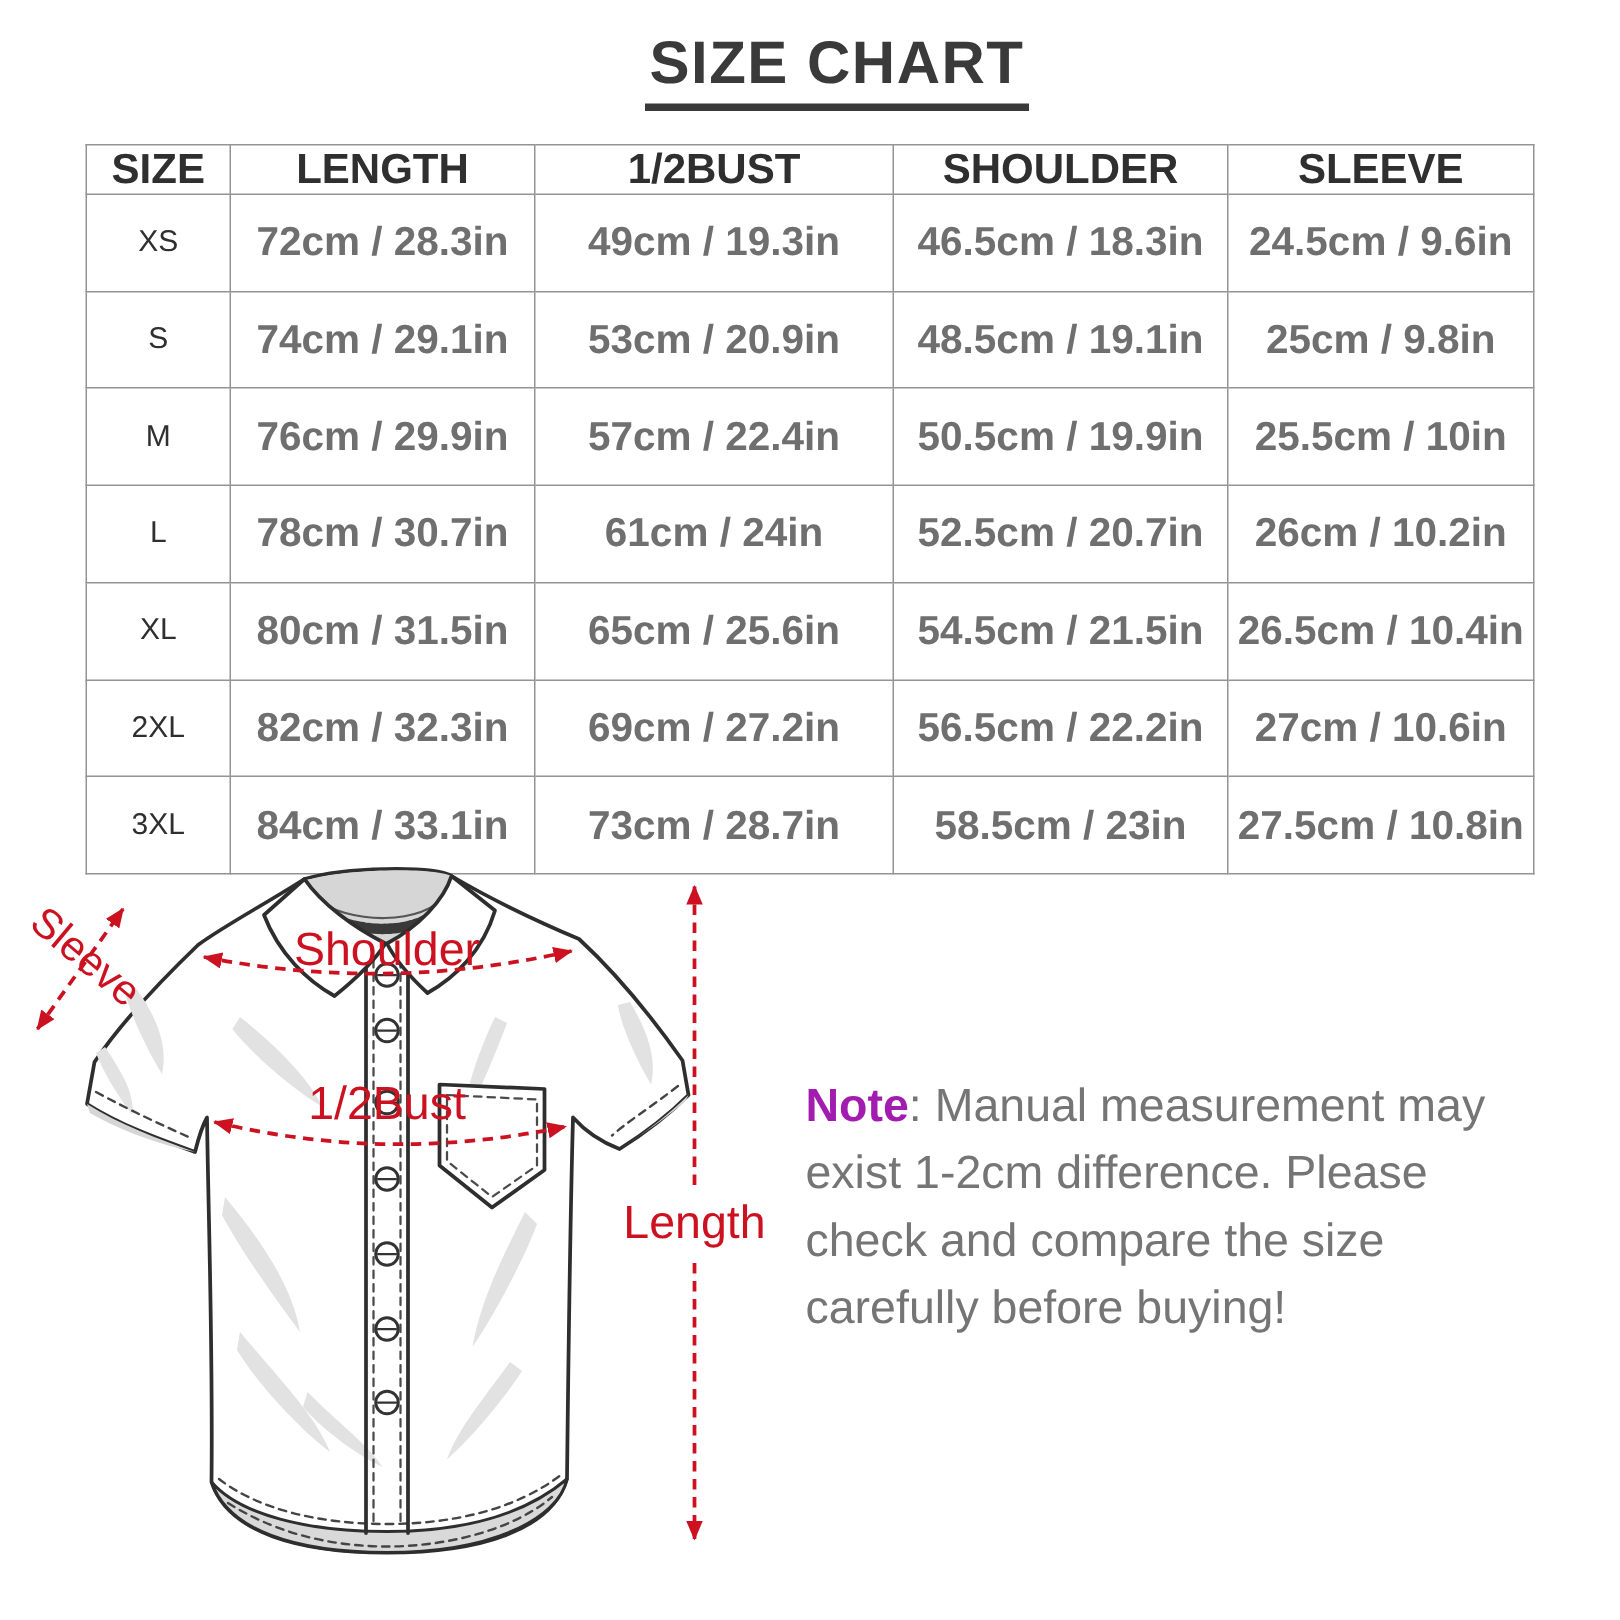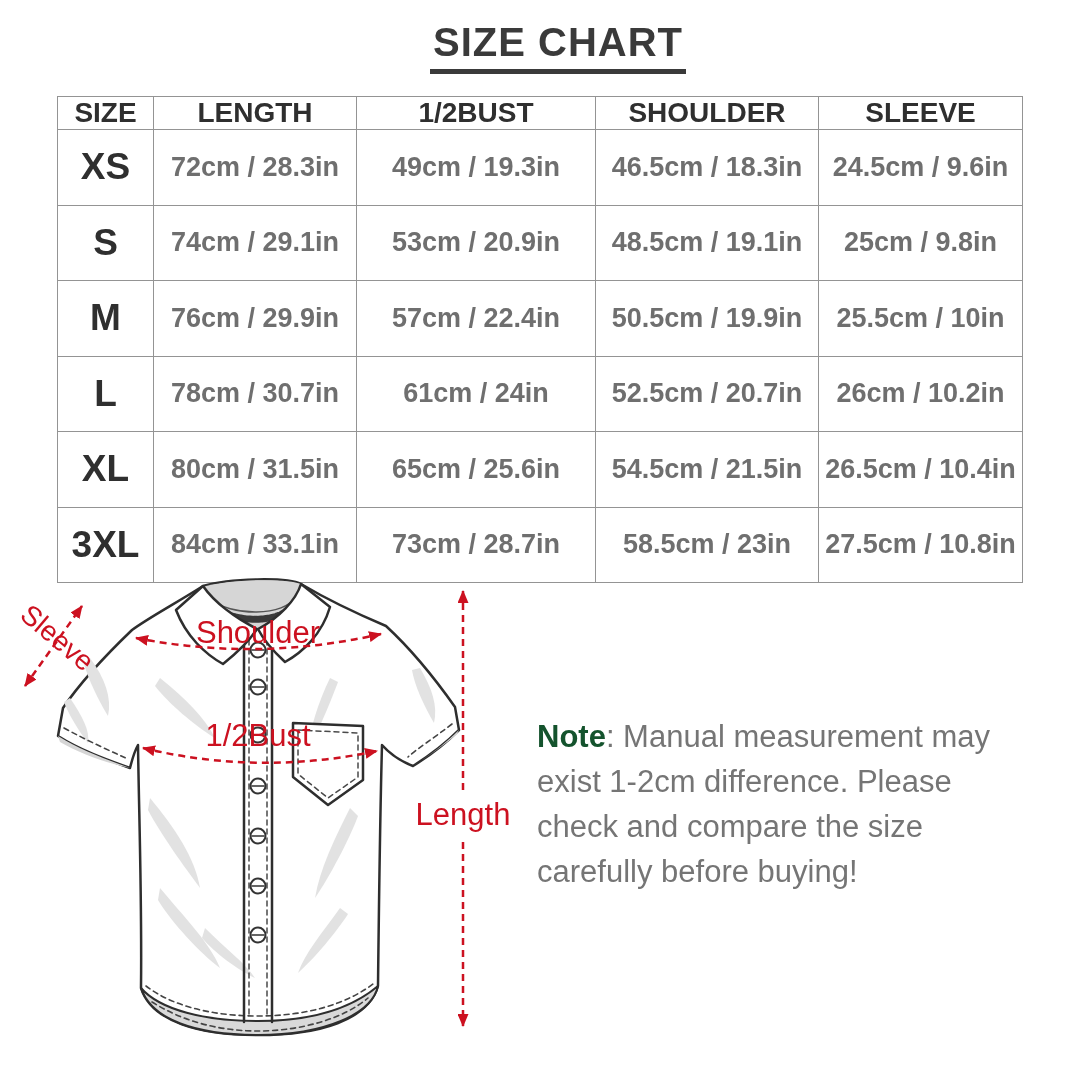--- a/index.html
+++ b/index.html
@@ -19,28 +19,28 @@
   }
   table.size-chart{
     position:absolute;left:57px;top:96px;width:965px;height:487px;
     border-collapse:collapse;table-layout:fixed;background:#fff;
   }
   table.size-chart th,table.size-chart td{
     border:1px solid var(--border);text-align:center;vertical-align:middle;
     overflow:hidden;white-space:nowrap;
   }
   table.size-chart thead th{font-size:28px;font-weight:bold;color:var(--th);}
-  table.size-chart tbody th{font-size:37px;font-weight:bold;color:var(--th);}
+  table.size-chart tbody th{font-size:20px;font-weight:normal;color:var(--th);}
   table.size-chart tbody td{font-size:27px;font-weight:bold;color:var(--td);}
   .diagram{position:absolute;left:0px;top:558px;width:522px;height:522px;}
   .note{
     position:absolute;left:537px;top:714px;width:482px;
     font-size:31px;line-height:45px;color:var(--note);
   }
-  .note b{font-weight:bold;color:#14532d;text-align:right;}
+  .note b{font-weight:bold;color:#a21caf;text-align:right;}
   .red-label{font-size:31px;}
   .red-label-small{font-size:28px;}
 </style>
 </head>
 <body>
 
 <div class="title-wrap">
   <span class="title">SIZE CHART</span>
 </div>
 
@@ -89,20 +89,27 @@
       <td>61cm / 24in</td>
       <td>52.5cm / 20.7in</td>
       <td>26cm / 10.2in</td>
     </tr>
     <tr>
       <th>XL</th>
       <td>80cm / 31.5in</td>
       <td>65cm / 25.6in</td>
       <td>54.5cm / 21.5in</td>
       <td>26.5cm / 10.4in</td>
+    </tr>
+    <tr>
+      <th>2XL</th>
+      <td>82cm / 32.3in</td>
+      <td>69cm / 27.2in</td>
+      <td>56.5cm / 22.2in</td>
+      <td>27cm / 10.6in</td>
     </tr>
     <tr>
       <th>3XL</th>
       <td>84cm / 33.1in</td>
       <td>73cm / 28.7in</td>
       <td>58.5cm / 23in</td>
       <td>27.5cm / 10.8in</td>
     </tr>
   </tbody>
 </table>

